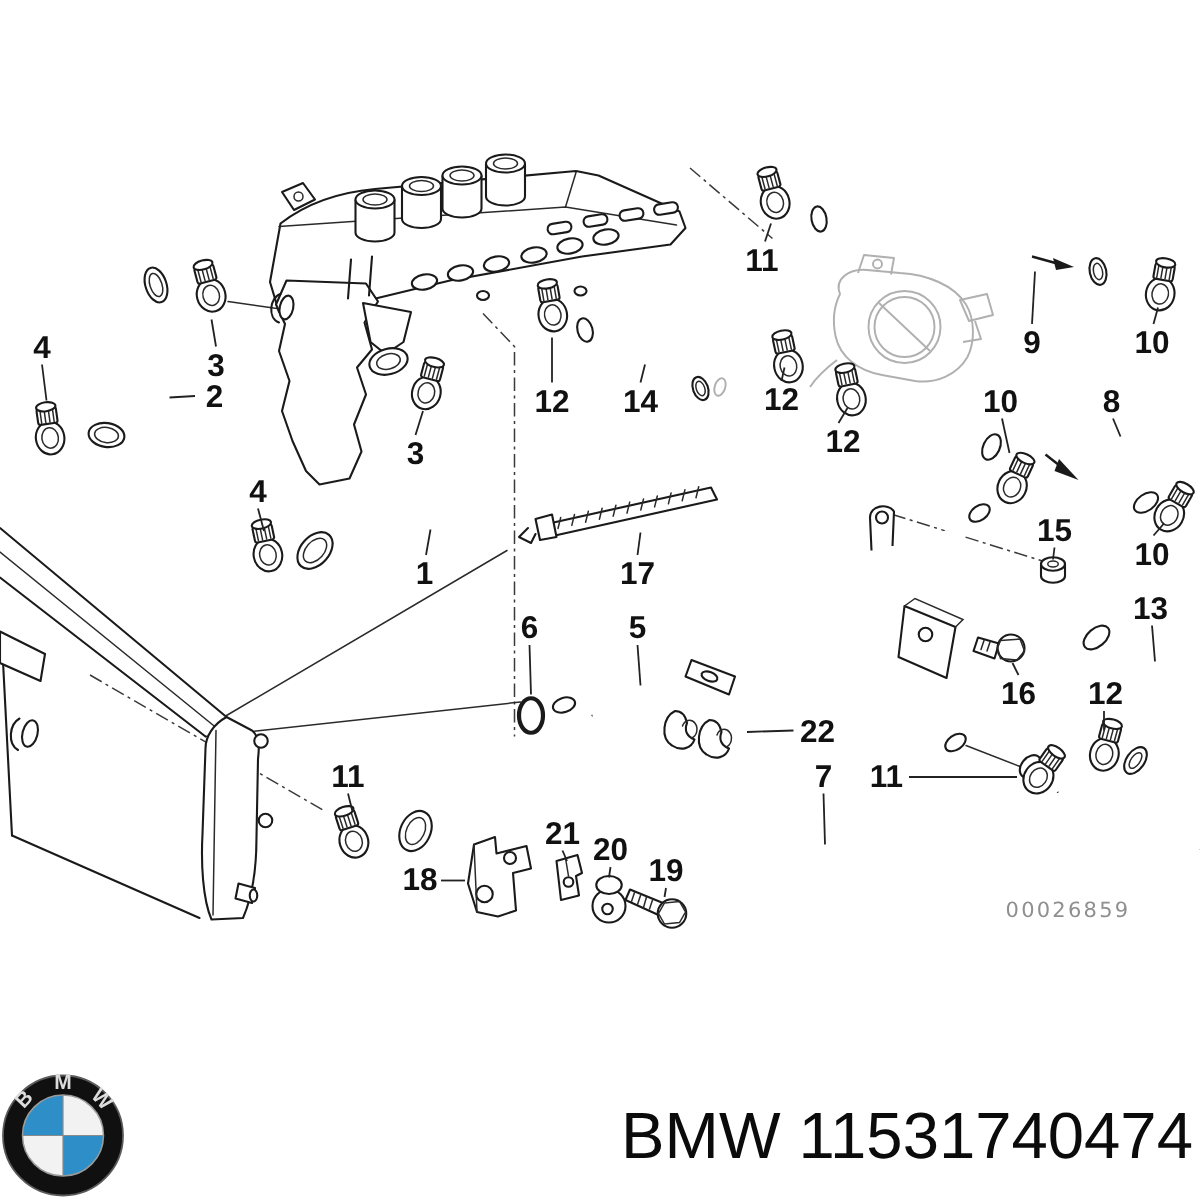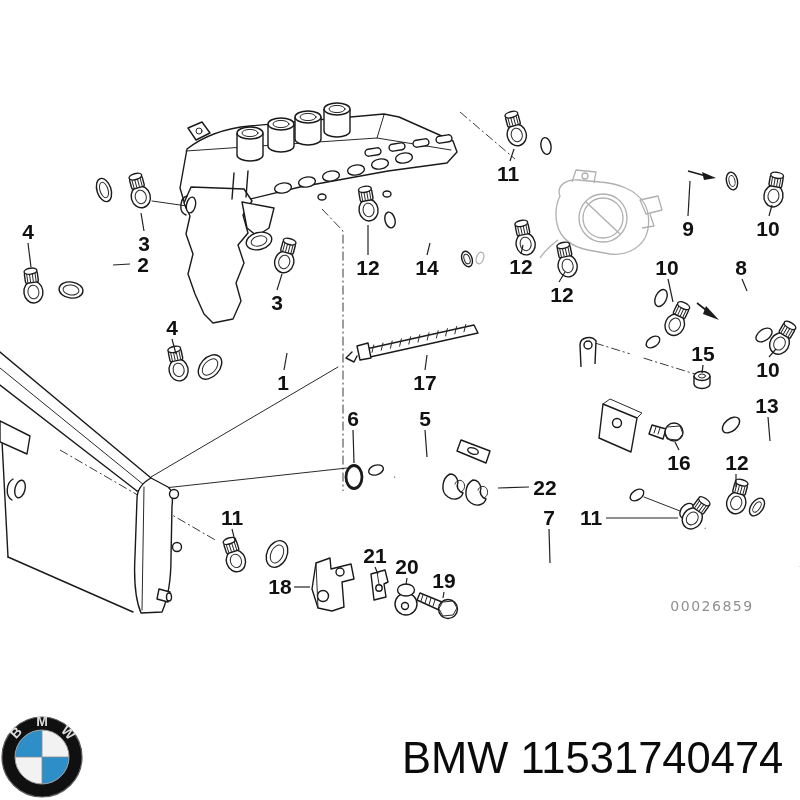--- a/index.html
+++ b/index.html
@@ -14,21 +14,21 @@
   .of {stroke:#1a1a1a;fill:#ffffff;stroke-width:1.4;stroke-linejoin:round;}
   .thin{stroke:#2a2a2a;fill:none;stroke-width:1;stroke-linecap:round;}
   .dd {stroke:#3a3a3a;fill:none;stroke-width:1;stroke-dasharray:9 3 2 3;}
   .g  {stroke:#b0b0b0;fill:none;stroke-width:1.3;stroke-linejoin:round;}
   .gf {stroke:#b0b0b0;fill:#ffffff;stroke-width:1.3;stroke-linejoin:round;}
   .wht{stroke:#ffffff;fill:none;}
   .callout{font:700 21px "Liberation Sans",sans-serif;fill:#111111;}
   .leader{stroke:#222222;stroke-width:1.2;}
   .wm{font:400 14px "DejaVu Sans",sans-serif;fill:#8f8f8f;letter-spacing:1.5px;}
   .footer-text{
-    position:absolute;left:402px;top:734px;white-space:nowrap;
+    position:absolute;left:414px;top:734px;white-space:nowrap;
     font-size:43.5px;color:#0b0b0b;letter-spacing:0px;
   }
   .roundel{position:absolute;left:-4px;top:711px;}
   .logo-letter{font:700 14px "Liberation Sans",sans-serif;fill:#dcdcdc;}
 </style>
 </head>
 <body>
 
 <svg id="art" width="800" height="800" viewBox="0 0 800 800">
 

